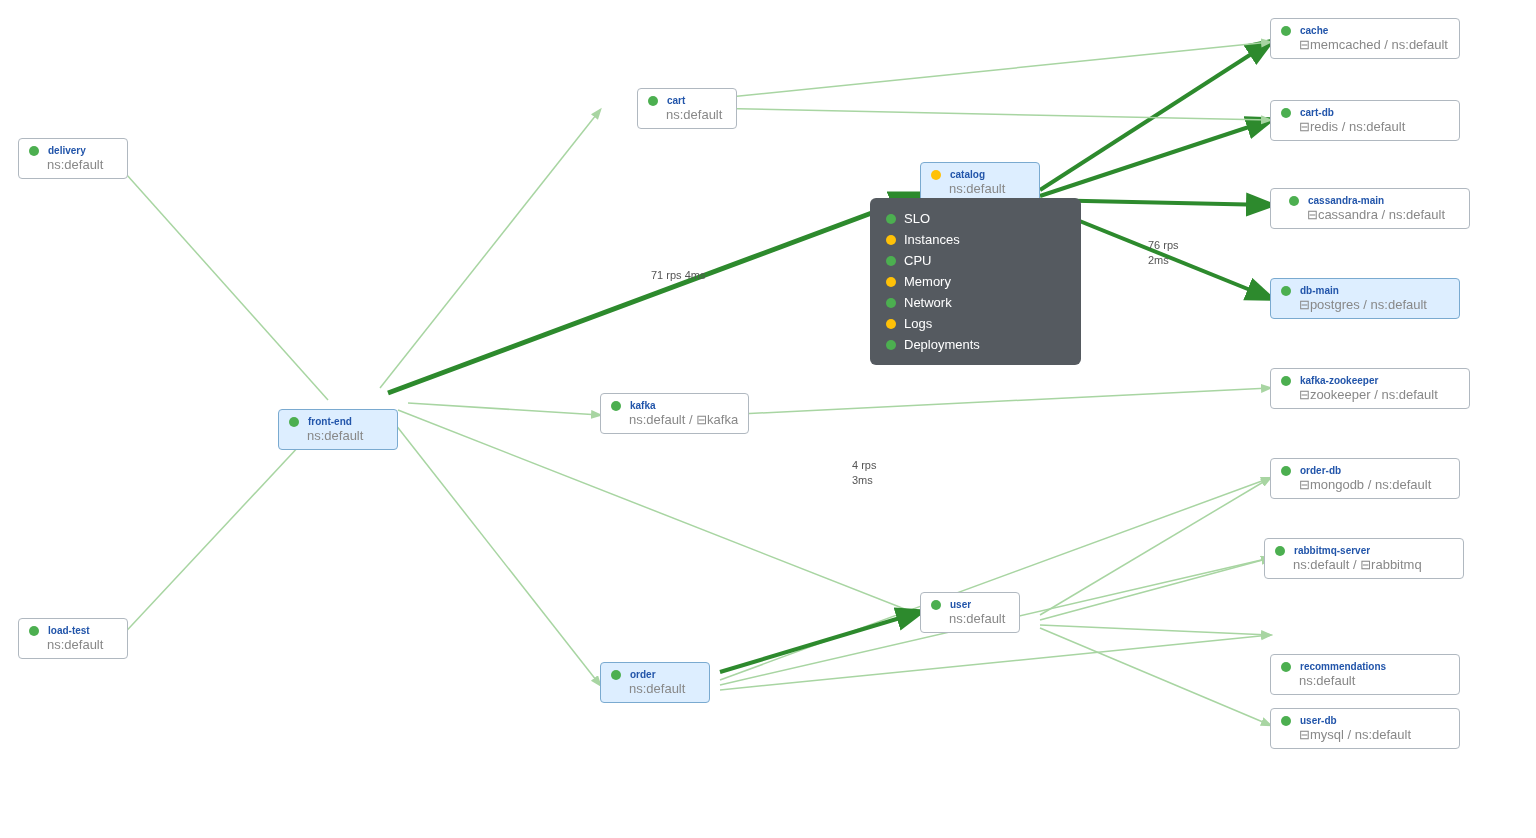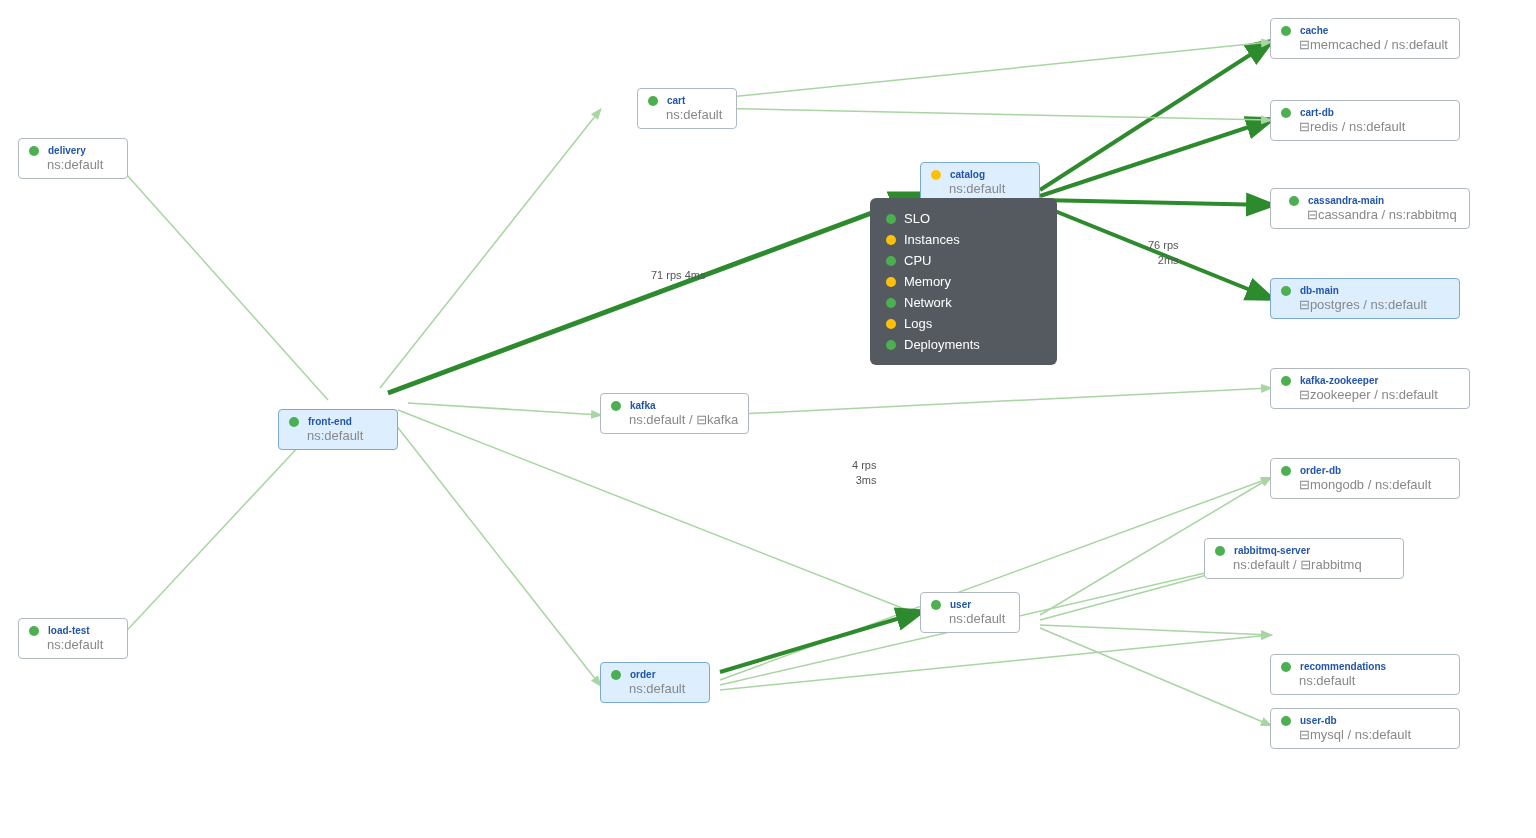--- a/index.html
+++ b/index.html
@@ -72,21 +72,21 @@
       padding: 3px 0;
       font-size: 13px;
       color: #ffffff;
     }
 
     
     .edge-label {
       position: absolute;
       font-size: 11px;
       color: #555;
-      text-align: right;
+      text-align: left;
       line-height: 1.4;
       z-index: 3;
     }
   </style>
 </head>
 <body>
 
 <svg class="connections">
 
   <line x1="328" y1="400" x2="118" y2="165" stroke="#a8d5a2" stroke-width="1.5" marker-end="url(#arrowLight)"></line>
@@ -202,21 +202,21 @@
 </div>
 
 <div class="node highlighted" style="left:920px;top:162px;min-width:120px;">
   <div class="node-title">
     <span class="dot yellow"></span>
     <span>catalog</span>
   </div>
   <div class="node-sub">ns:default</div>
 </div>
 
-<div class="catalog-popup" style="left:870px;top:198px;width:187px;">
+<div class="catalog-popup" style="left:870px;top:198px;width:211px;">
   <div class="catalog-popup-item">
     <span class="dot green"></span>
     <span>SLO</span>
   </div>
   <div class="catalog-popup-item">
     <span class="dot yellow"></span>
     <span>Instances</span>
   </div>
   <div class="catalog-popup-item">
     <span class="dot green"></span>
@@ -254,21 +254,21 @@
     <span>cart-db</span>
   </div>
   <div class="node-sub">⊟redis / ns:default</div>
 </div>
 
 <div class="node" style="left:1270px;top:188px;min-width:200px;padding-left:18px;">
   <div class="node-title">
     <span class="dot green"></span>
     <span>cassandra-main</span>
   </div>
-  <div class="node-sub">⊟cassandra / ns:rabbitmq</div>
+  <div class="node-sub">⊟cassandra / ns:default</div>
 </div>
 
 <div class="node highlighted" style="left:1270px;top:278px;min-width:190px;">
   <div class="node-title">
     <span class="dot green"></span>
     <span>db-main</span>
   </div>
   <div class="node-sub">⊟postgres / ns:default</div>
 </div>
 
@@ -281,21 +281,21 @@
 </div>
 
 <div class="node" style="left:1270px;top:458px;min-width:190px;">
   <div class="node-title">
     <span class="dot green"></span>
     <span>order-db</span>
   </div>
   <div class="node-sub">⊟mongodb / ns:default</div>
 </div>
 
-<div class="node" style="left:1204px;top:538px;min-width:200px;">
+<div class="node" style="left:1264px;top:538px;min-width:200px;">
   <div class="node-title">
     <span class="dot green"></span>
     <span>rabbitmq-server</span>
   </div>
   <div class="node-sub">ns:default / ⊟rabbitmq</div>
 </div>
 
 <div class="node" style="left:1270px;top:654px;min-width:190px;">
   <div class="node-title">
     <span class="dot green"></span>

